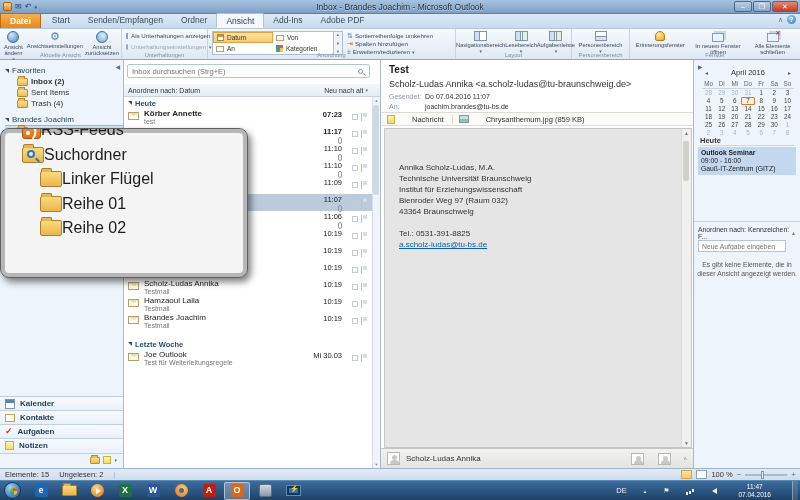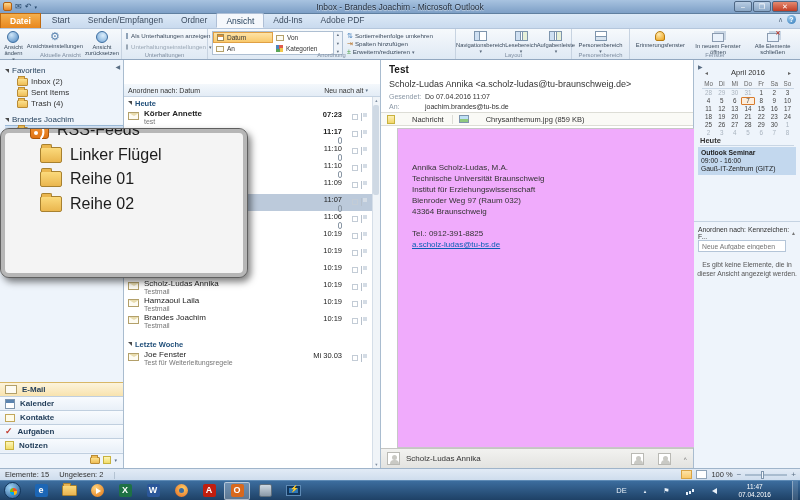--- a/index.html
+++ b/index.html
@@ -61,21 +61,21 @@
   .ico-win{width:12px;height:9px;border:1px solid #8a9bb0;background:#eaf2fb;box-shadow:2px -2px 0 0 #c9d6e4;margin:2px 0 0 0;position:relative}
   .ico-win.x::after{content:'✕';position:absolute;right:-3px;top:-4px;color:#c0392b;font-size:6px;font-weight:bold}
 
   
   #main{position:absolute;left:0;top:60px;width:800px;height:408px;background:#fff}
   #navpane{position:absolute;left:0;top:0;width:124px;height:408px;background:#eef4fb;border-right:1px solid #a9bccf}
   .np-collapse{position:absolute;right:3px;top:3px;font-size:6px;color:#5a6e84}
   .np-sec{padding:5px 0 0 5px}
   .np-title{display:flex;align-items:center;gap:3px;font-size:8px;color:#1f3b57;height:11px}
   .np-item{display:flex;align-items:center;gap:3px;font-size:8px;color:#333;height:11px;padding-left:12px}
-  .np-item.bold{font-weight:normal}
+  .np-item.bold{font-weight:bold}
   .np-item.selected{background:linear-gradient(#d6e6f7,#b9d0e8);border-top:1px solid #9cbbda;border-bottom:1px solid #9cbbda}
   .exp{width:0;height:0;border-left:4px solid transparent;border-top:4px solid #4a4a4a;transform:rotate(0deg)}
   .sfol{width:11px;height:8px;background:linear-gradient(#fbe08e,#eebd55);border:1px solid #b98b35;border-radius:1px;position:relative;flex:none}
   .sfol::before{content:'';position:absolute;top:-3px;left:0;width:5px;height:2px;background:#eebd55;border:1px solid #b98b35;border-bottom:none}
   .np-buttons{position:absolute;left:0;bottom:16px;width:123px}
   .np-btn{display:flex;align-items:center;gap:5px;height:14px;border-top:1px solid #c0cfdf;background:linear-gradient(#f8fbfe,#e9f0f8);font-size:8px;font-weight:bold;color:#1f3b57;padding-left:5px}
   .np-btn.selected{background:linear-gradient(#fdf4dc,#f8e3ae);border-top:1px solid #d8b766}
   .np-minibar{position:absolute;left:0;bottom:2px;width:123px;height:13px;border-top:1px solid #c0cfdf;display:flex;justify-content:flex-end;align-items:center;gap:3px;padding-right:6px}
   .ico-mailbtn{width:12px;height:9px;background:#fdfbf2;border:1px solid #b3a06a;position:relative;flex:none}
   .ico-calbtn{width:10px;height:10px;background:#fff;border:1px solid #7e95ad;position:relative;flex:none}
@@ -117,21 +117,21 @@
   
   #reading{position:absolute;left:380px;top:0;width:314px;height:408px;background:#fff;border-left:1px solid #a9bccf;border-right:1px solid #a9bccf}
   .subj{position:absolute;left:8px;top:4px;font-size:10px;font-weight:bold;color:#1a1a1a}
   .fromln{position:absolute;left:8px;top:19px;font-size:9px;color:#333}
   .metaln{position:absolute;left:8px;font-size:7px;color:#333;display:flex}
   .metaln .lbl{color:#8a97a5;width:36px;flex:none}
   .attachbar{position:absolute;left:0;top:52px;width:100%;height:14px;background:#fafaf6;border-top:1px solid #ddddd6;border-bottom:1px solid #ddddd6;display:flex;align-items:center;font-size:7.5px;color:#333;gap:6px;padding-left:6px}
   .tabitem{display:flex;align-items:center;gap:17px;border-right:1px solid #ddddd6;padding-right:8px}
   .noteico{width:8px;height:9px;background:linear-gradient(#fdf0b8,#f3d76a);border:1px solid #c8b23e}
   .imgico{width:10px;height:8px;background:linear-gradient(#bfe0f5 50%,#8fc97e 50%);border:1px solid #7e95ad}
-  .mailbody{position:absolute;left:16px;top:68px;width:308px;height:320px;border:1px solid #c7c7c7;background:#f0abfc;padding:33px 14px 0 14px}
+  .mailbody{position:absolute;left:3px;top:68px;width:308px;height:320px;border:1px solid #c7c7c7;background:#e5e5e5;padding:33px 14px 0 14px}
   .bline{font-size:8px;line-height:11px;color:#333;min-height:11px}
   .blink{font-size:8px;line-height:11px;color:#0b5fb5;text-decoration:underline}
   .bscroll{position:absolute;right:0;top:0;width:10px;height:100%;background:#f0f0ee;border-left:1px solid #dcdcd8;display:flex;flex-direction:column;align-items:center;justify-content:space-between;font-size:5px;color:#777;padding:1px 0}
   .bthumb{position:absolute;right:2px;top:12px;width:6px;height:40px;background:#d0d0cc;border-radius:2px}
   .peoplebar{position:absolute;left:0;bottom:0;width:100%;height:20px;background:linear-gradient(#f2f2f0,#e3e3e0);border-top:1px solid #c5c5c2;display:flex;align-items:center}
   .avatar{width:13px;height:13px;border:1px solid #b9b9b4;background:#fff;margin:0 6px 0 6px;position:relative;flex:none}
   .avatar::before{content:'';position:absolute;left:3.5px;top:2px;width:5px;height:5px;border-radius:50%;background:#c9c9c4}
   .avatar::after{content:'';position:absolute;left:1.5px;bottom:0;width:9px;height:4px;border-radius:4px 4px 0 0;background:#c9c9c4}
   .pname{font-size:8px;color:#333}
   .pright{margin-left:auto;display:flex;gap:2px;align-items:center;padding-right:6px}
@@ -153,21 +153,21 @@
   .tb-div{position:absolute;left:0;top:161px;width:106px;border-top:1px solid #c5d3e2}
   .taskhead{position:absolute;left:4px;top:166px;width:98px;font-size:6.8px;color:#333;display:flex;justify-content:space-between;align-items:center}
   .taskhead .up{font-size:5px;color:#777}
   .taskinput{position:absolute;left:4px;top:180px;width:88px;height:12px;border:1px solid #b4c5d8;background:#fff}
   .taskinput input{border:none;outline:none;width:100%;height:100%;font-size:6.8px;color:#777;font-family:"Liberation Sans",sans-serif;padding-left:3px;background:transparent}
   .tb-empty{position:absolute;left:2px;top:200px;width:102px;font-size:6.8px;color:#555;text-align:center;line-height:9px}
 
   
   #popup{position:absolute;left:0;top:128px;width:248px;height:150px;z-index:40;background:#f4f4f4;border:1px solid #5f5f5f;border-radius:9px;box-shadow:inset 0 0 0 4px #b6b6b6,3px 4px 7px rgba(0,0,0,.5);overflow:hidden}
   .pp-items{margin-top:-11px;padding-left:9px}
-  .pp-row{display:flex;align-items:center;height:24.5px;gap:8px;font-size:16px;color:#1c1c1c}
+  .pp-row{display:flex;align-items:center;height:24.5px;font-size:16px;color:#1c1c1c}
   .pp-row .spacer{width:12px;flex:none}
   .pp-exp{width:0;height:0;border-left:6px solid transparent;border-top:6px solid #222;flex:none;margin-right:-2px;transform:rotate(0deg)}
   .pp-row.ind{padding-left:30px}
   .bfol{width:22px;height:16px;background:linear-gradient(#fbda7c,#eab64e);border:1px solid #a8812f;border-radius:2px;position:relative;flex:none}
   .bfol::before{content:'';position:absolute;top:-4px;left:0;width:9px;height:3px;background:#eab64e;border:1px solid #a8812f;border-bottom:none;border-radius:2px 2px 0 0}
   .bfol .mag2{position:absolute;left:4px;top:2px;width:8px;height:8px;border:2px solid #2f78b7;border-radius:50%;background:#dff0fb}
   .bfol .mag2::after{content:'';position:absolute;left:6px;top:7px;width:5px;height:2px;background:#2f78b7;transform:rotate(45deg)}
   .rssico{width:19px;height:17px;background:linear-gradient(#f49a3c,#e07313);border:1px solid #a85408;border-radius:3px;position:relative;flex:none}
   .rssico::before{content:'';position:absolute;left:3px;bottom:3px;width:4px;height:4px;background:#fff;border-radius:50%}
   .rssico::after{content:'';position:absolute;left:3px;bottom:3px;width:9px;height:9px;border-top:2.5px solid #fff;border-right:2.5px solid #fff;border-top-right-radius:100%;transform:rotate(45deg);transform-origin:30% 80%}
@@ -400,24 +400,20 @@
             <span class="exp"></span>
             <span>Brandes Joachim</span>
           </div>
           <div class="np-item bold selected">
             <span class="sfol"></span>
             <span>Inbox (2)</span>
           </div>
         </div>
       </div>
     <div class="np-buttons" id="navbuttons">
-        <div class="np-btn selected">
-          <span class="ico-mailbtn"></span>
-          <span>E-Mail</span>
-        </div>
         <div class="np-btn">
           <span class="ico-calbtn"></span>
           <span>Kalender</span>
         </div>
         <div class="np-btn">
           <span class="ico-cont"></span>
           <span>Kontakte</span>
         </div>
         <div class="np-btn">
           <span class="ico-task">✓</span>
@@ -429,20 +425,24 @@
         </div>
       </div>
     <div class="np-minibar">
       <span class="sfol" style="width:10px;height:7px"></span>
       <span class="ico-note" style="width:8px;height:8px"></span>
       <span style="font-size:5px;color:#5a6e84">▾</span>
     </div>
   </div>
 
   <div id="msglist">
+    <div class="searchrow">
+      <input placeholder="Inbox durchsuchen (Strg+E)" style="">
+      <span class="mag"></span>
+    </div>
     <div class="arrangebar">
       <span class="al">Anordnen nach: Datum</span>
       <span class="ar">
           <span>Neu nach alt</span>
           <span style="font-size:5px;color:#5a6e84">▾</span>
         </span>
     </div>
     <div id="mrows">
         <div class="mgroup">
           <span class="exp"></span>
@@ -593,21 +593,21 @@
             <span class="catbox"></span>
             <span class="flagico"></span>
           </div>
         </div>
         <div class="mgroup later">
           <span class="exp"></span>
           <span>Letzte Woche</span>
         </div>
         <div class="mrow">
           <span class="envico"></span>
-          <div class="ms">Joe Fenster</div>
+          <div class="ms">Joe Outlook</div>
           <div class="mp">Test für Weiterleitungsregele</div>
           <div class="mtc">
             <div class="mt">Mi 30.03</div>
           </div>
           <div class="micons">
             <span class="catbox"></span>
             <span class="flagico"></span>
           </div>
         </div>
       </div>
@@ -640,21 +640,21 @@
         </span>
     </div>
     <div class="mailbody">
       <div id="bodylines">
           <div class="bline">Annika Scholz-Ludas, M.A.</div>
           <div class="bline">Technische Universität Braunschweig</div>
           <div class="bline">Institut für Erziehungswissenschaft</div>
           <div class="bline">Bienroder Weg 97 (Raum 032)</div>
           <div class="bline">43364 Braunschweig</div>
           <div class="bline">&nbsp;</div>
-          <div class="bline">Tel.: 0912-391-8825</div>
+          <div class="bline">Tel.: 0531-391-8825</div>
         </div>
       <div class="blink">a.scholz-ludas@tu-bs.de</div>
       <div class="bscroll">
           <span>▲</span>
           <span>▼</span>
         </div>
       <div class="bthumb"></div>
     </div>
     <div class="peoplebar">
       <span class="avatar"></span>
@@ -745,20 +745,27 @@
   </div>
 </div>
 
 <div id="popup">
   <div class="pp-items" id="popupitems">
       <div class="pp-row">
         <span class="spacer"></span>
         <span class="rssico"></span>
         <span>RSS-Feeds</span>
       </div>
+      <div class="pp-row">
+        <span class="spacer"></span>
+        <span class="bfol">
+          <i class="mag2"></i>
+        </span>
+        <span>Suchordner</span>
+      </div>
       <div class="pp-row ind">
         <span class="bfol"></span>
         <span>Linker Flügel</span>
       </div>
       <div class="pp-row ind">
         <span class="bfol"></span>
         <span>Reihe 01</span>
       </div>
       <div class="pp-row ind">
         <span class="bfol"></span>

